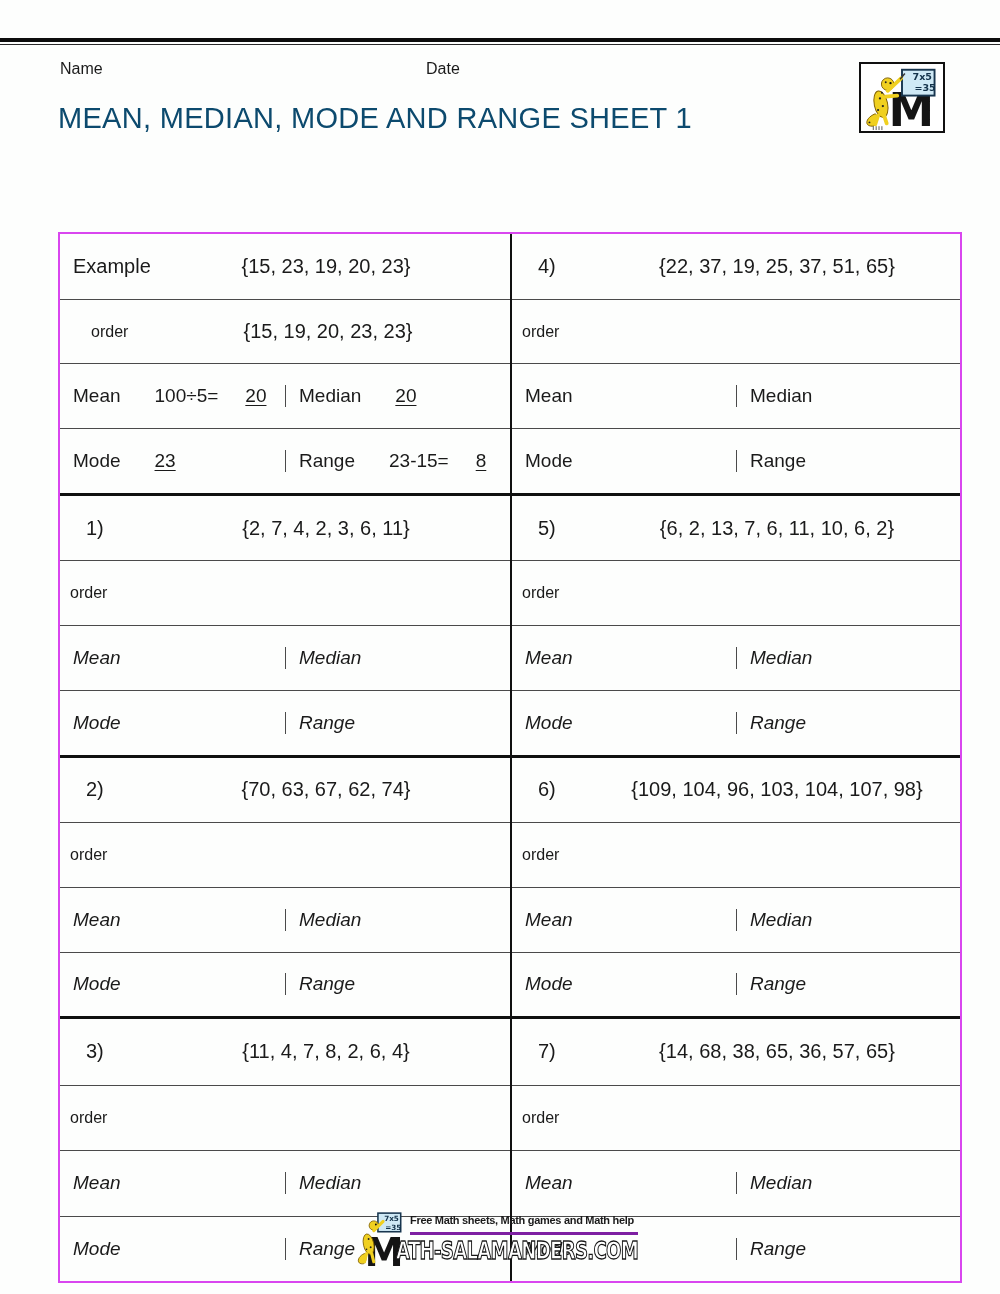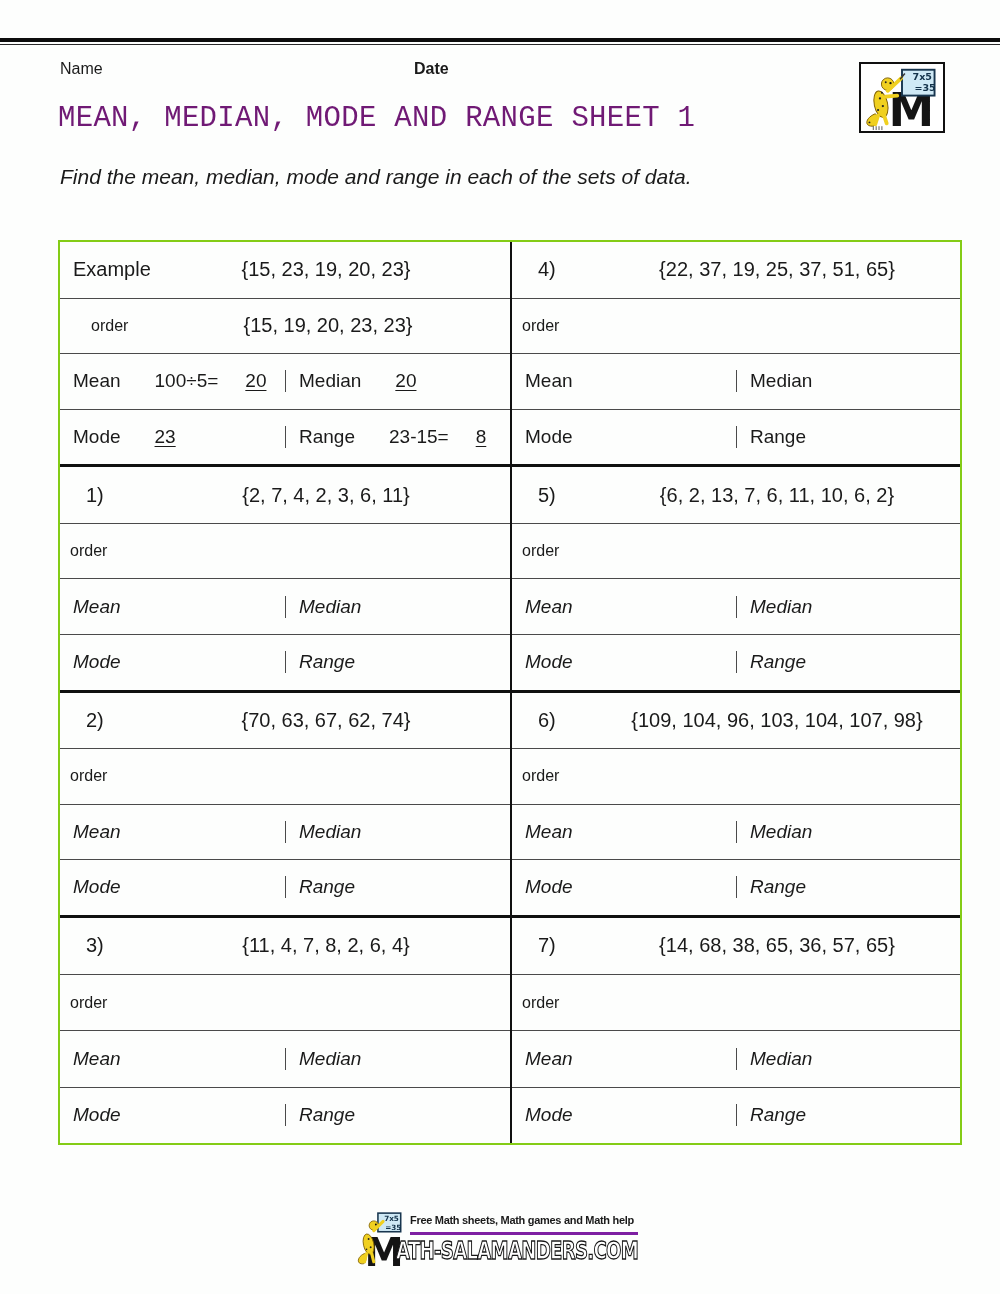--- a/index.html
+++ b/index.html
@@ -9,41 +9,41 @@
     font-family:"Liberation Sans", sans-serif;
   }
   
   .topbar{position:absolute;left:0;top:38px;width:1000px;}
   .topbar .thick{height:4px;background:#0d0d0d;}
   .topbar .gap{height:2px;}
   .topbar .thin{height:1px;background:#2a2a2a;}
 
   .namedate{position:absolute;top:60px;left:0;width:1000px;font-size:16px;}
   .name-label{position:absolute;left:60px;}
-  .date-label{position:absolute;left:414px;font-weight:bold;}
+  .date-label{position:absolute;left:426px;}
 
   .logo-box{
     position:absolute;left:859px;top:62px;width:86px;height:71px;
     border:2px solid #101010;background:#ffffff;box-sizing:border-box;
   }
 
   .page-title{
     position:absolute;left:58px;top:102px;
-    font-family:Liberation Mono, monospace;
-    font-size:29px;color:#701a75;letter-spacing:0.3px;white-space:nowrap;
+    font-family:Liberation Sans, sans-serif;
+    font-size:29px;color:#0c4a6e;letter-spacing:0.3px;white-space:nowrap;
   }
   .instructions{
     position:absolute;left:60px;top:158px;
     font-style:italic;font-size:21px;line-height:38px;
   }
 
   
   .sheet-table{
-    position:absolute;left:58px;top:240px;width:904px;height:905px;
-    border:2px solid #84cc16;box-sizing:border-box;
+    position:absolute;left:58px;top:232px;width:904px;height:1051px;
+    border:2px solid #d946ef;box-sizing:border-box;
     display:grid;grid-template-rows:repeat(4,1fr);
   }
   .section{display:grid;grid-template-columns:1fr 1fr;min-height:0;}
   .section:not(:last-child){border-bottom:3px solid #101010;}
   .half{display:grid;grid-template-rows:repeat(4,1fr);min-height:0;}
   .half.right{border-left:2px solid #101010;}
   .row{display:flex;align-items:center;min-height:0;}
   .row:not(:first-child){border-top:1px solid #4a4a4a;}
 
   .plabel{width:110px;box-sizing:border-box;padding-left:26px;font-size:20px;}
@@ -108,21 +108,20 @@
         <circle cx="21" cy="30" r="1"></circle>
           <circle cx="8" cy="61" r="1"></circle>
       </g>
       <path d="M12,65 L12,69 M15,65 L15,69 M18,65 L18,69 M21,65 L21,69" stroke="#555" stroke-width="1"></path>
     </g>
   </svg>
 </div>
 
 <div class="page-title">MEAN, MEDIAN, MODE AND RANGE SHEET 1</div>
 <div class="instructions">
-  <div>Find the mean, median, mode and range in each of the sets of data.</div>
 </div>
 
 <div class="sheet-table">
 
   <div class="section">
     <div class="half left ex">
       <div class="row head">
         <span class="plabel">Example</span>
         <span class="pset">{15, 23, 19, 20, 23}</span>
       </div>

